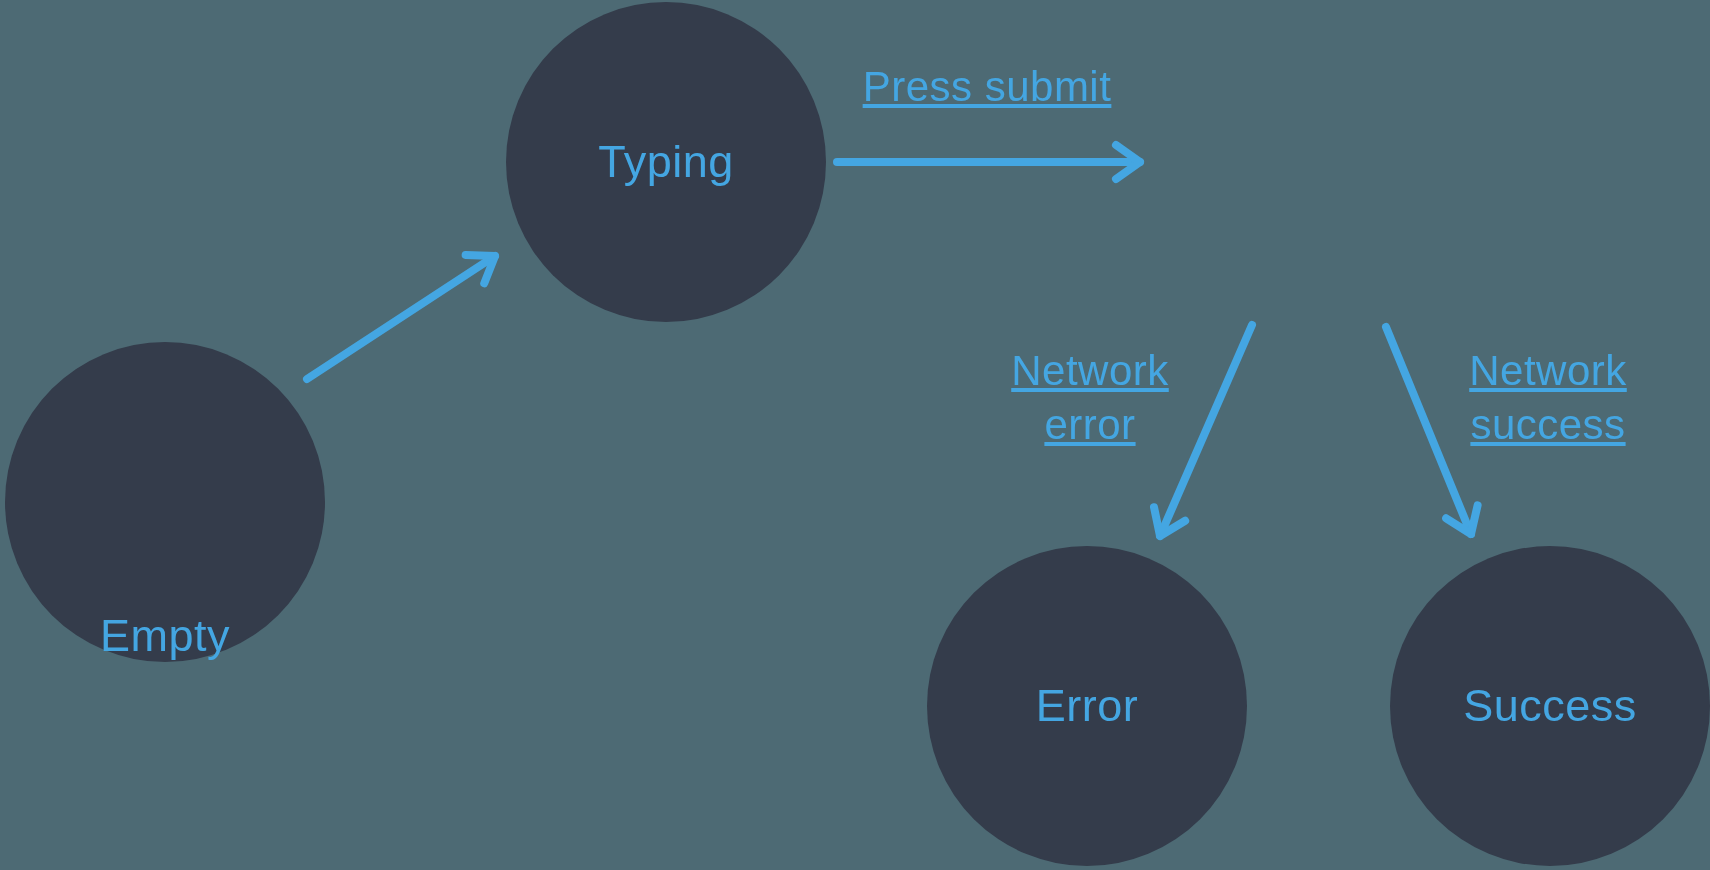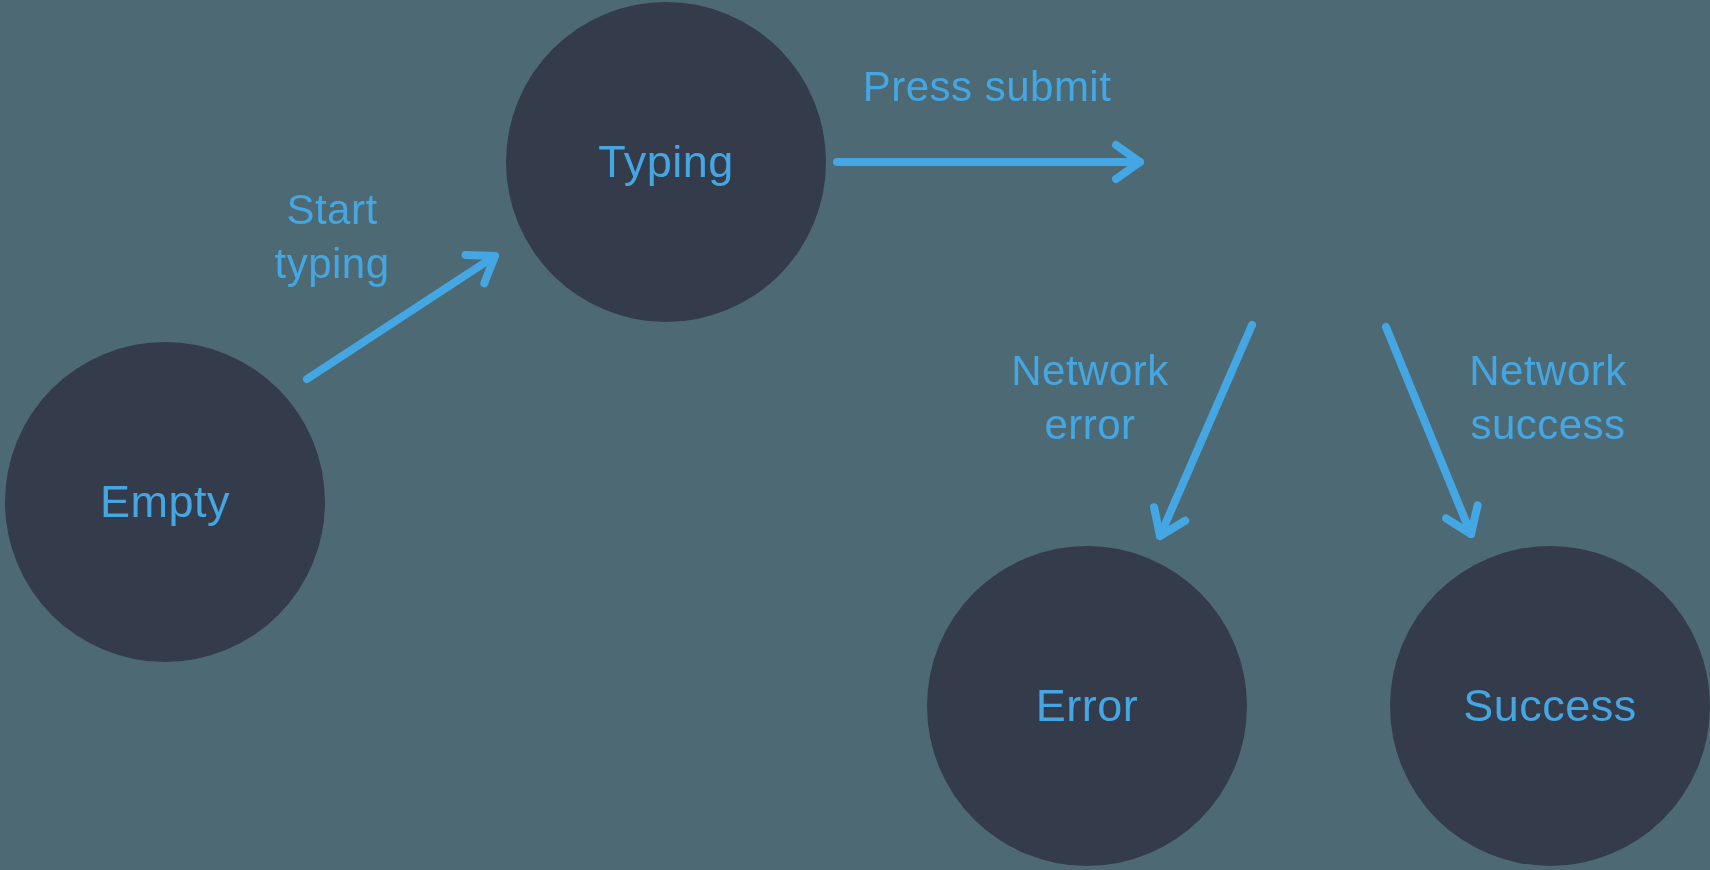--- a/index.html
+++ b/index.html
@@ -54,23 +54,24 @@
   .edge-label {
     position: absolute;
     transform: translate(-50%, -50%);
     color: var(--accent);
     font-size: 42px;
     font-weight: 400;
     letter-spacing: 0.5px;
     line-height: 54px;
     text-align: center;
     white-space: pre-line;
+    text-decoration: underline;
   }
   
-  .node-empty      { left: 5px;    top: 342px; }
+  .node-empty      { left: 5px;    top: 342px; align-items: flex-end; }
   .node-typing     { left: 506px;  top: 2px;   }
   .node-submitting { left: 1172px; top: 2px;   }
   .node-error      { left: 927px;  top: 546px; }
   .node-success    { left: 1390px; top: 546px; }
   
   .label-start-typing    { left: 332px;  top: 237px; }
   .label-press-submit    { left: 987px;  top: 87px;  }
   .label-network-error   { left: 1090px; top: 398px; }
   .label-network-success { left: 1548px; top: 398px; }
 </style>
@@ -101,22 +102,20 @@
 
 
   <div class="node node-error">
     <span class="node-label">Error</span>
   </div>
 
   <div class="node node-success">
     <span class="node-label">Success</span>
   </div>
 
-  <div class="edge-label label-start-typing">Start
-typing</div>
 
   <div class="edge-label label-press-submit">Press submit</div>
 
   <div class="edge-label label-network-error">Network
 error</div>
 
   <div class="edge-label label-network-success">Network
 success</div>
 
 </div>

